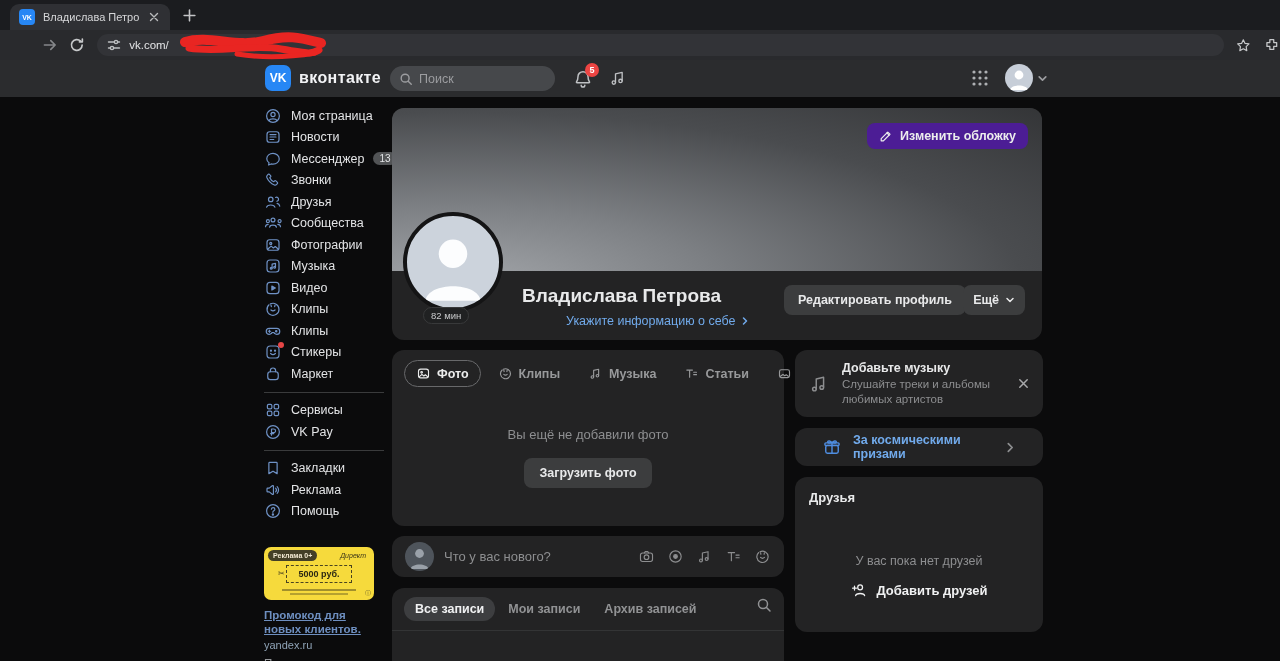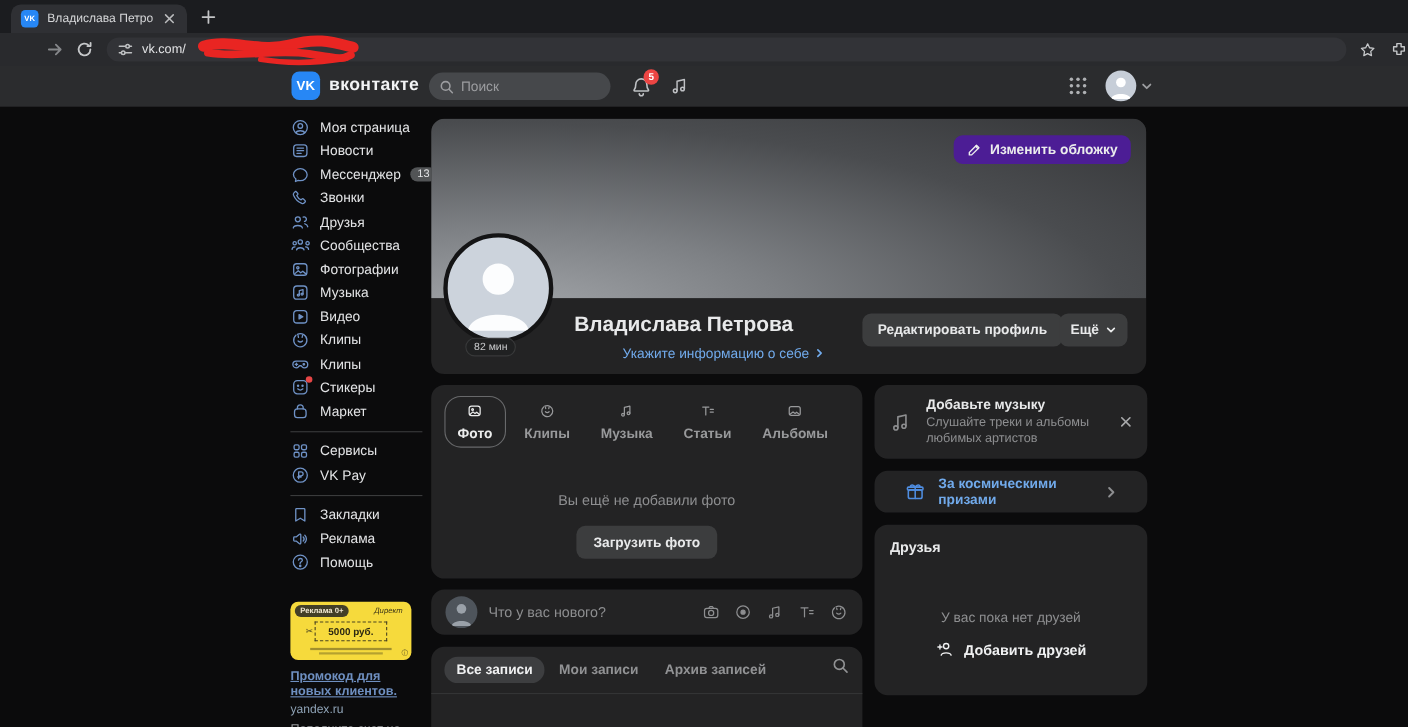--- a/index.html
+++ b/index.html
@@ -77,21 +77,21 @@
   .p-link { position:absolute; left:130px; top:206px; color:#71aaeb; font-size:12.5px; display:flex; align-items:center; gap:4px; cursor:pointer;margin-left:44px; }
   .p-link .ic { width:10px; height:10px; }
   .btn { background:#3c3d3e; border-radius:8px; color:#e8e9ea; font-size:12.5px; font-weight:bold; display:flex; align-items:center; justify-content:center; cursor:pointer; }
   .btn-edit { position:absolute; right:76px; top:177px; padding:8px 14px; }
   .btn-more { position:absolute; right:17px; top:177px; padding:8px 10px; gap:6px; }
   .btn-more .ic { width:10px; height:10px; }
 
   
   .tabs-card { left:392px; top:253px; width:392px; height:176px; }
   .tabs-row { display:flex; align-items:center; gap:6px; padding:10px 12px; }
-  .tab-pill { display:flex; align-items:center; gap:6px; font-size:12.5px; font-weight:bold; padding:5px 11px; border-radius:15px; color:#98999b; cursor:pointer;flex-direction:column; }
+  .tab-pill { display:flex; align-items:center; gap:6px; font-size:12.5px; font-weight:bold; padding:5px 11px; border-radius:15px; color:#98999b; cursor:pointer; }
   .tab-pill .ic { width:15px; height:15px; }
   .tab-pill.active { border:1px solid #68696b; color:#eceded; }
   .photos-empty { text-align:center; }
   .empty-txt { margin-top:30px; color:#8d8e90; font-size:13px; }
   .upload-btn { margin:16px auto 0; display:inline-block; background:#3c3d3e; border-radius:8px; color:#e8e9ea; font-size:12.5px; font-weight:bold; padding:8px 15px; cursor:pointer; }
 
   
   .composer { left:392px; top:439px; width:392px; height:41px; display:flex; align-items:center; gap:10px; padding:0 13px; }
   .c-avatar { width:29px; height:29px; border-radius:50%; background:#4e545b; overflow:hidden; flex:none; }
   .c-ph { color:#8d8e90; font-size:13px; flex:1; }

